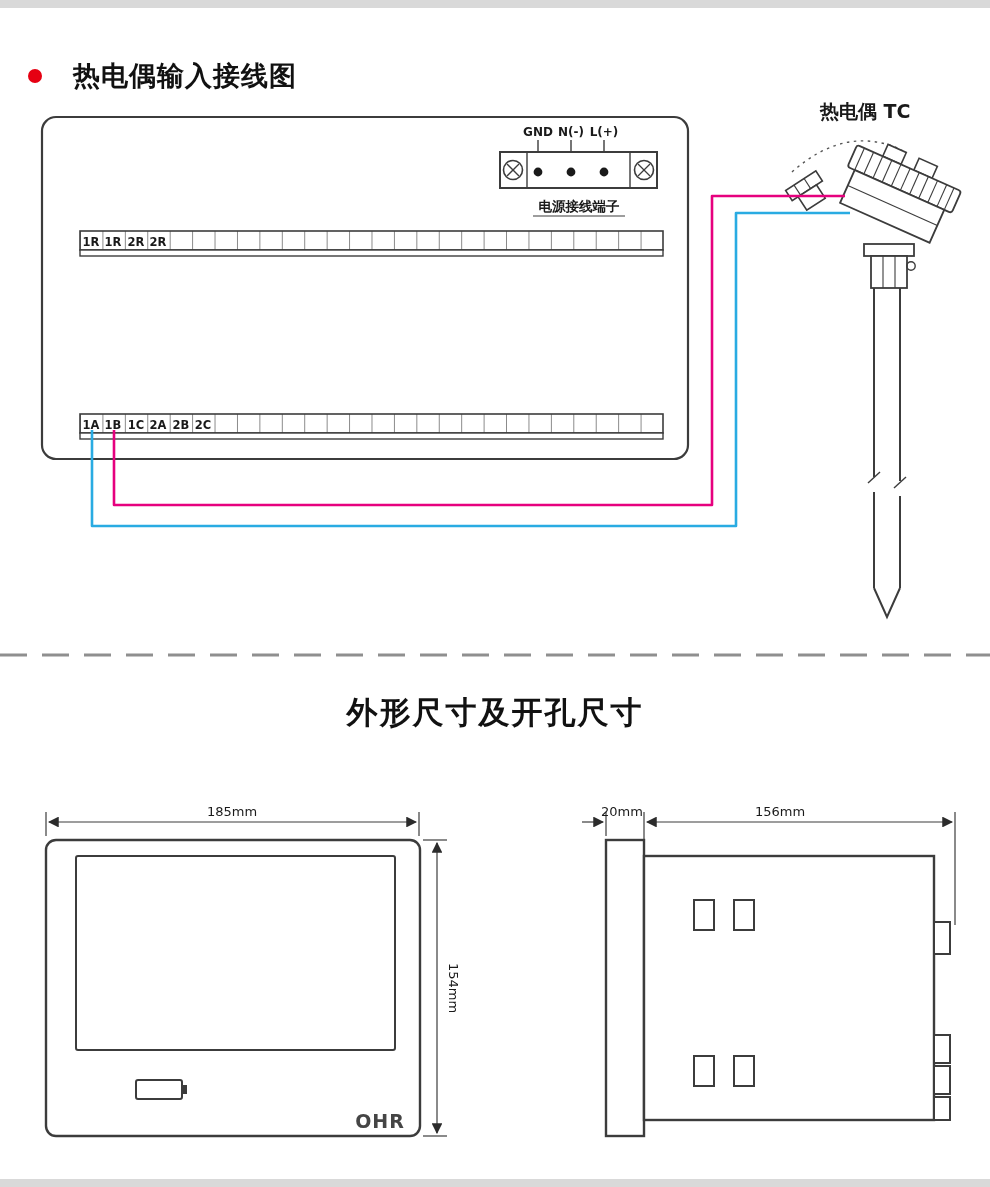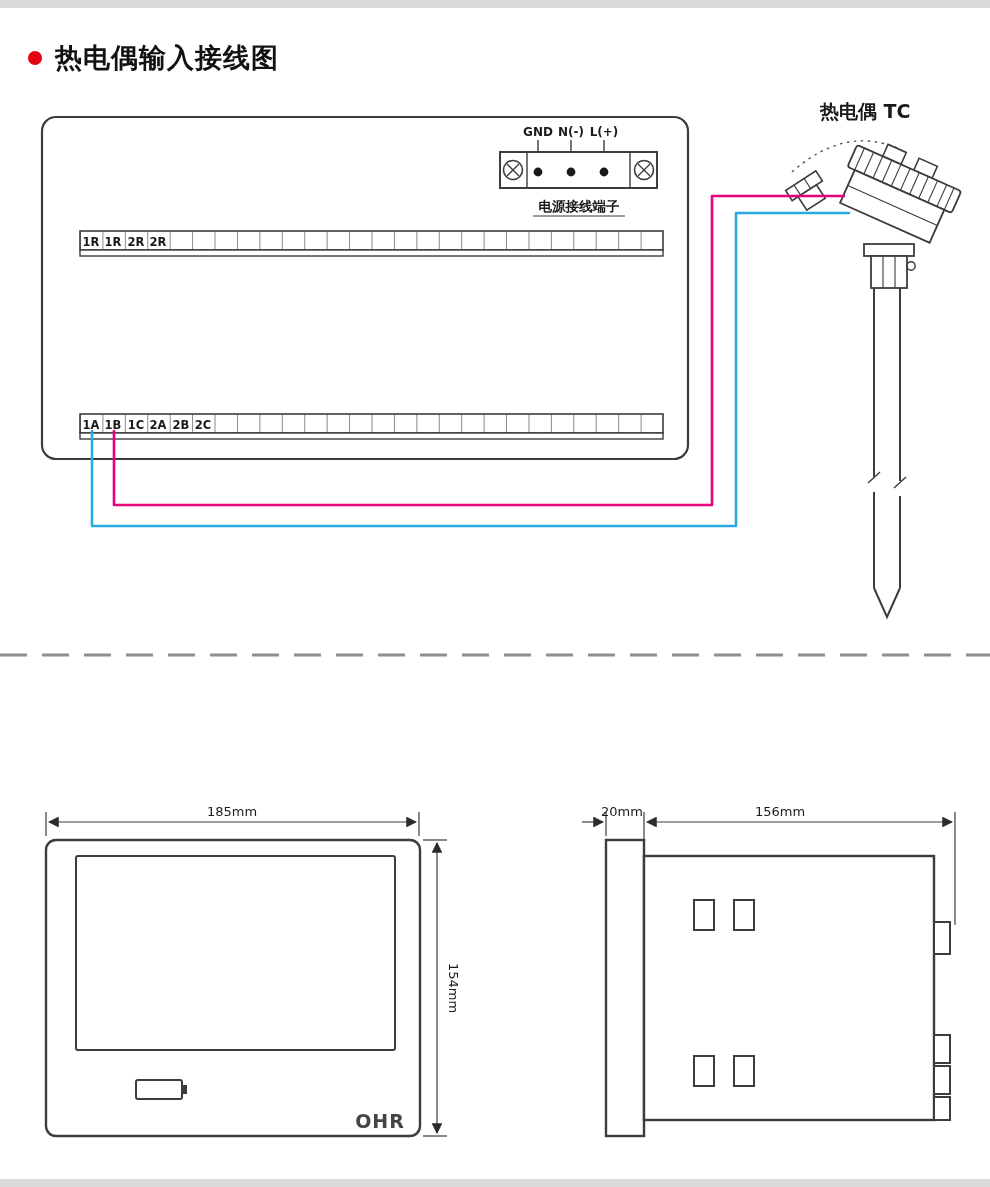--- a/index.html
+++ b/index.html
@@ -3,21 +3,21 @@
 <meta charset="utf-8">
 <style>
   html,body{margin:0;padding:0;background:#ffffff;}
   .page{position:relative;width:990px;height:1187px;background:#ffffff;overflow:hidden;
         font-family:"DejaVu Sans","Liberation Sans",sans-serif;color:#1a1a1a;}
   .edge-bar{position:absolute;left:0;width:990px;height:8px;background:#d9d9d9;}
   .edge-bar.top{top:0;}
   .edge-bar.bottom{top:1179px;}
   .heading1{position:absolute;left:28px;top:40px;display:flex;align-items:center;gap:13px;}
   .heading1 .bullet{width:14px;height:14px;border-radius:50%;background:#e60012;flex:0 0 auto;}
-  .heading1 h1{margin:0;font-size:27px;font-weight:600;letter-spacing:1px;color:#111;}
+  .heading1 h1{margin:18px;font-size:27px;font-weight:600;letter-spacing:1px;color:#111;}
   .heading2{position:absolute;left:0;top:692px;width:990px;text-align:center;
             font-size:31px;font-weight:800;letter-spacing:2px;color:#111;}
   svg{position:absolute;left:0;}
   #wiring-svg{top:88px;}
   #dims-svg{top:755px;}
   svg text{font-family:"DejaVu Sans","Liberation Sans",sans-serif;fill:#1a1a1a;}
   .t-label{font-size:11.5px;font-weight:700;}
   .p-label{font-size:12px;font-weight:700;}
   .caption{font-size:13.5px;font-weight:700;}
   .sensor-label{font-size:19px;font-weight:700;}
@@ -151,20 +151,21 @@
         <path d="M 874 588 L 887 617 L 900 588" class="thin" stroke-width="2"></path>
       </g>
     </g>
 
     <path d="M 114 430 L 114 505 L 712 505 L 712 196 L 845 196" fill="none" stroke="#e6007e" stroke-width="2.6" stroke-linejoin="round"></path>
     <path d="M 92 430 L 92 526 L 736 526 L 736 213 L 850 213" fill="none" stroke="#29abe2" stroke-width="2.6" stroke-linejoin="round"></path>
 
     <line x1="0" y1="655" x2="990" y2="655" stroke="#8f8f8f" stroke-width="3" stroke-dasharray="27 15"></line>
   </svg>
 
+  <div class="heading2">外形尺寸及开孔尺寸</div>
 
   <svg id="dims-svg" width="990" height="432" viewBox="0 755 990 432">
     <defs>
       <marker id="arr" viewBox="0 0 10 10" refX="9" refY="5" markerWidth="9" markerHeight="9" orient="auto-start-reverse">
         <path d="M 0 0 L 10 5 L 0 10 z" fill="#2b2b2b"></path>
       </marker>
     </defs>
 
     <g>
       <rect x="46" y="840" width="374" height="296" rx="10" class="outline" stroke-width="2.4"></rect>

